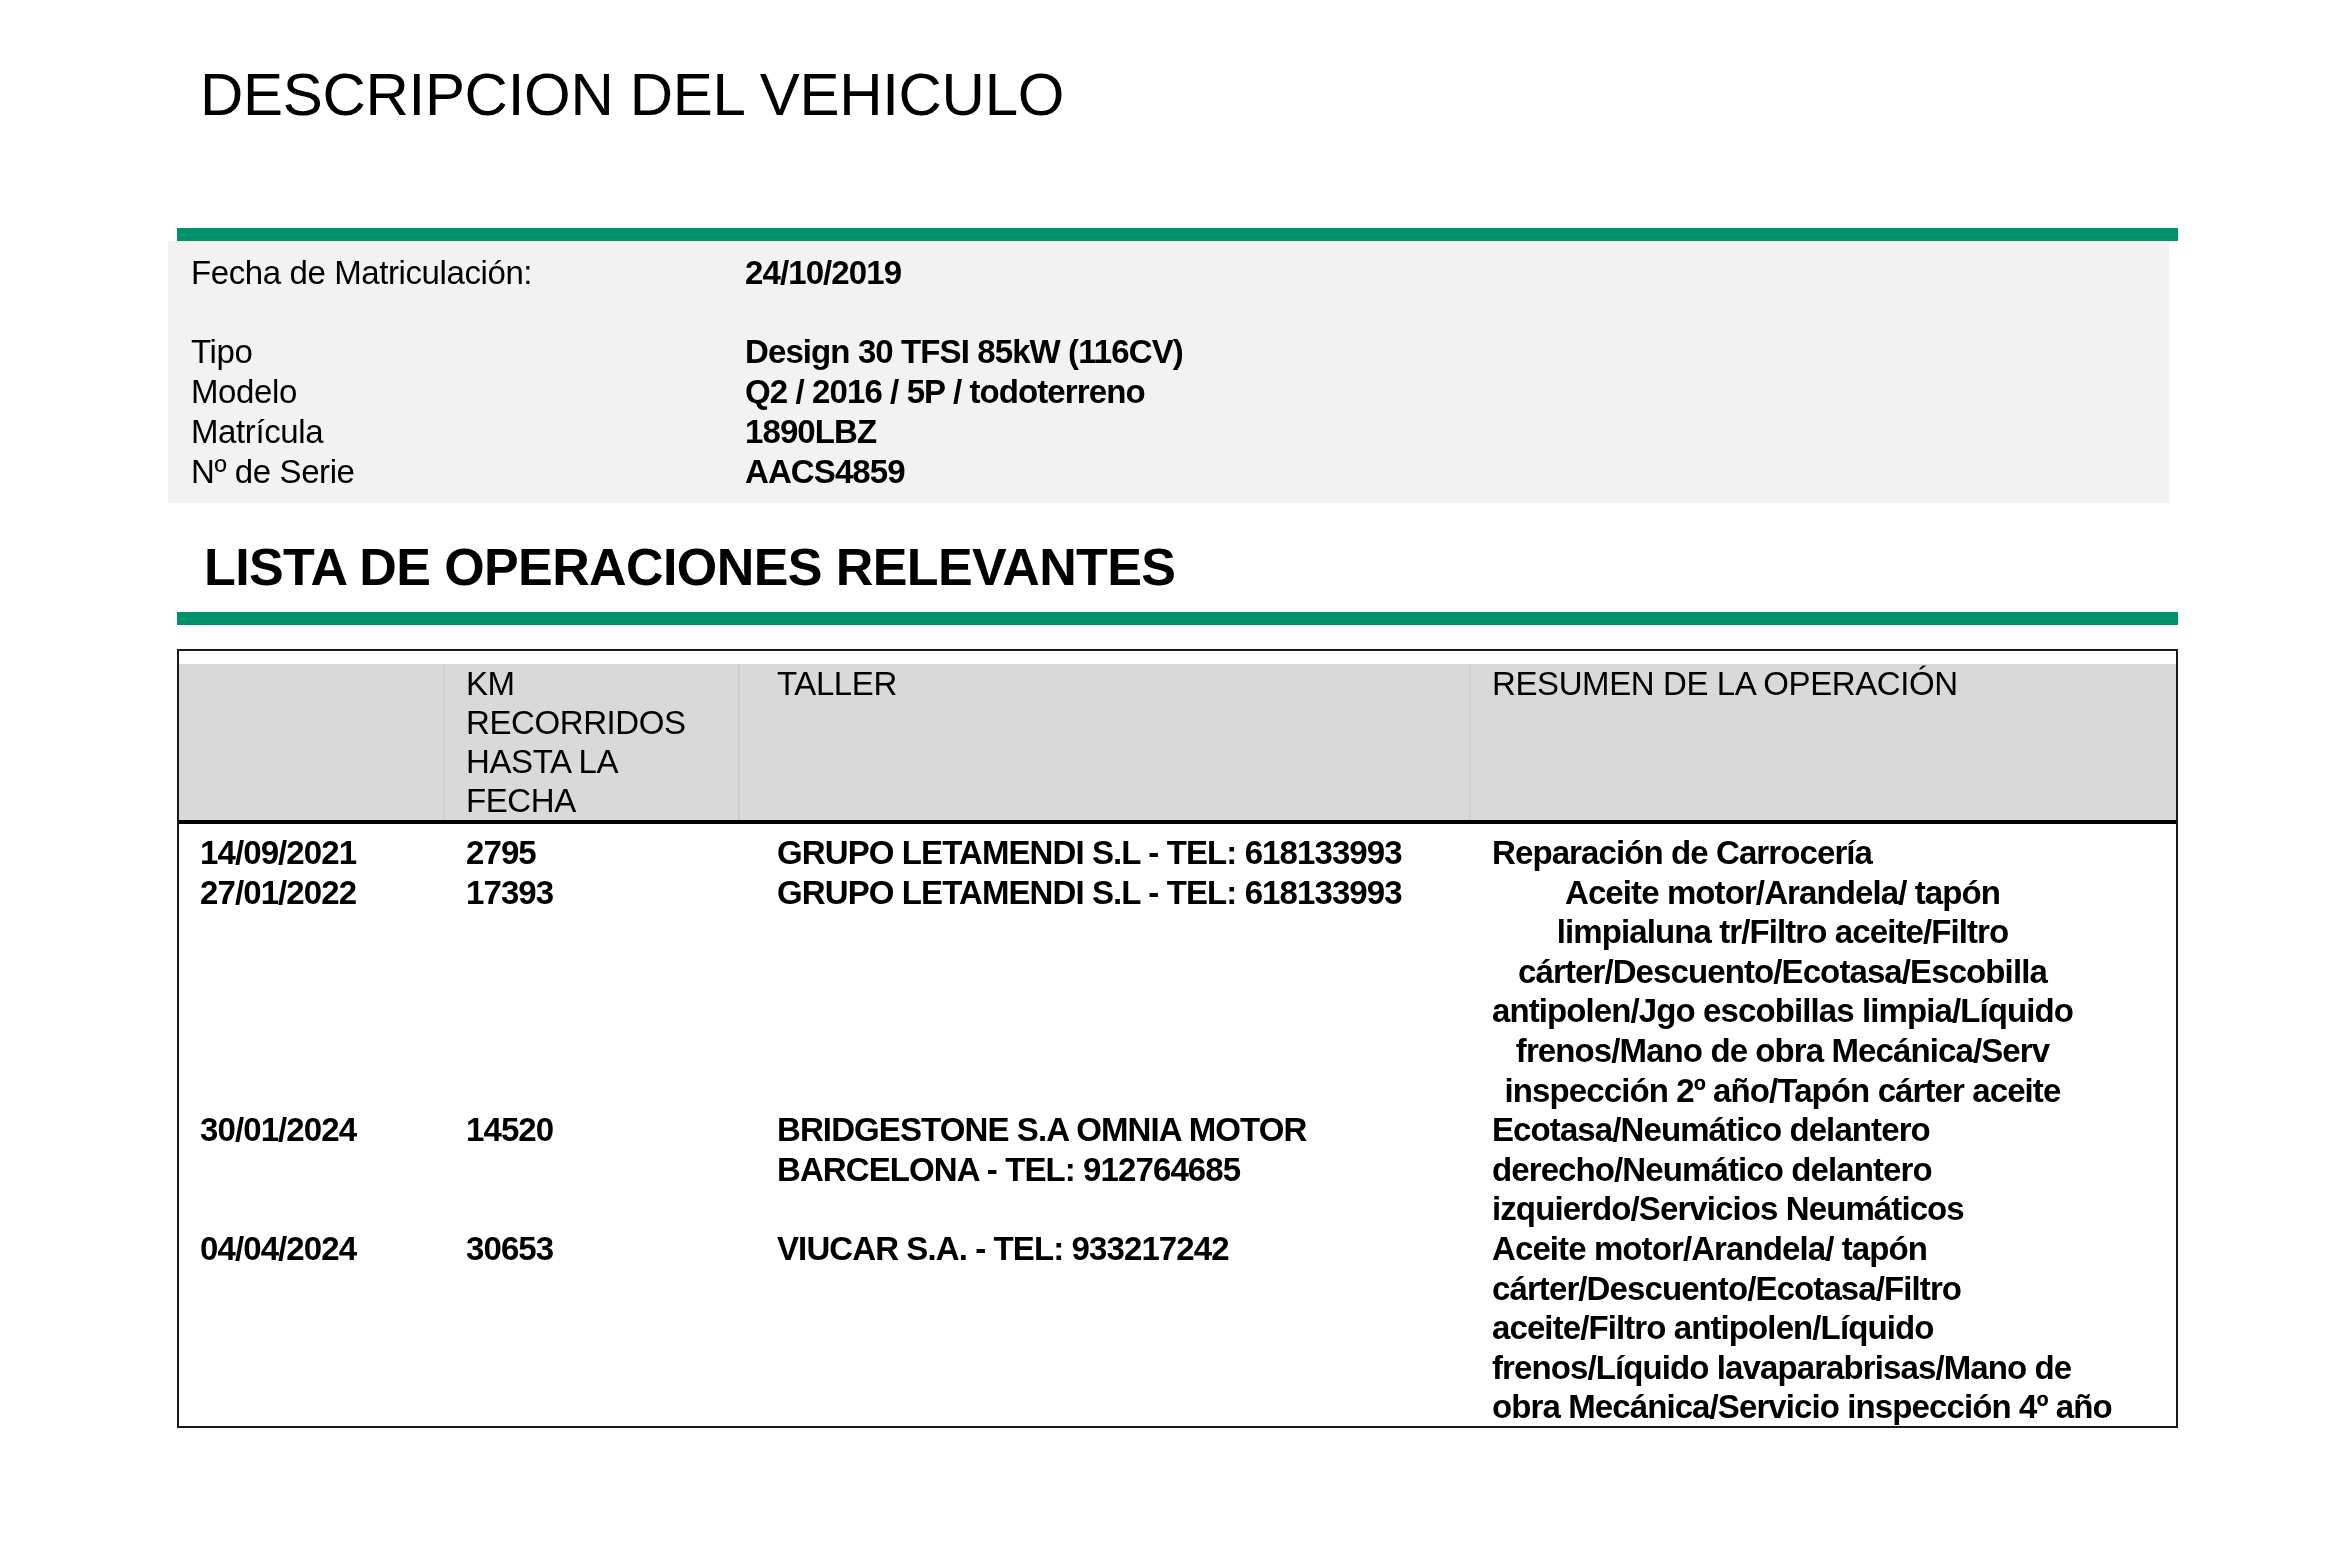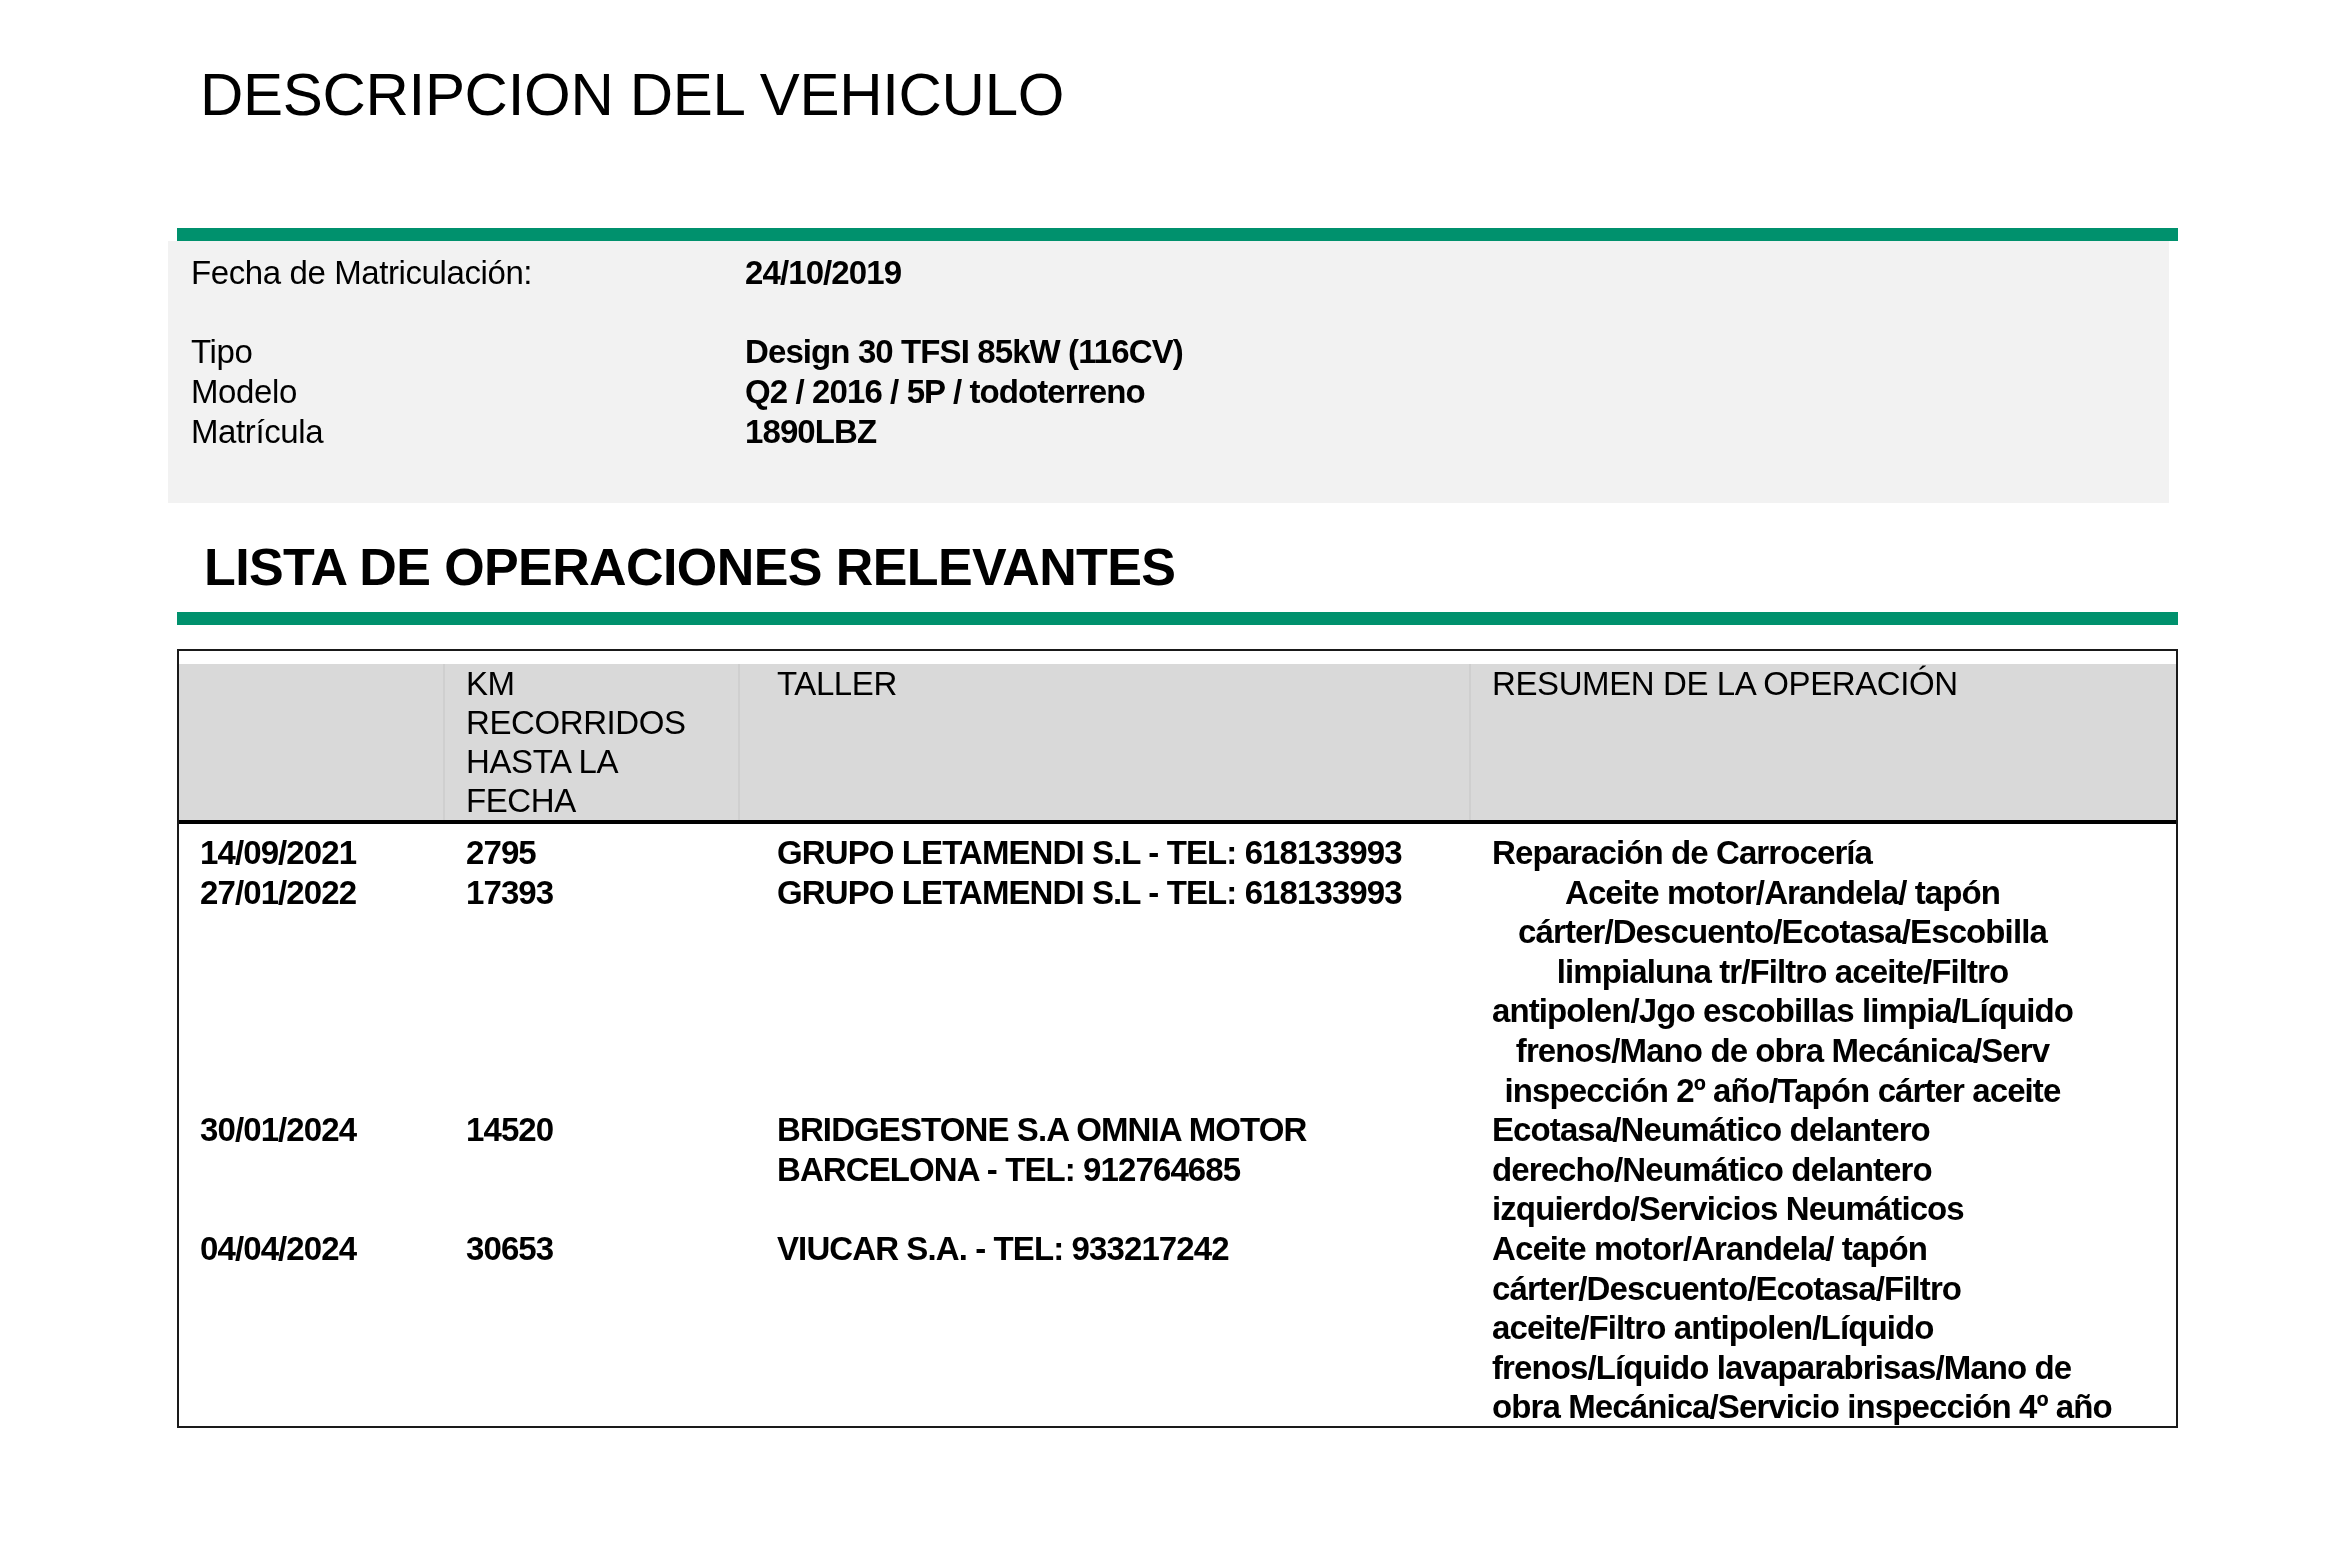--- a/index.html
+++ b/index.html
@@ -150,20 +150,24 @@
     <span class="info-value">Design 30 TFSI 85kW (116CV)</span>
   </div>
   <div class="info-row" style="top:131px;">
     <span class="info-label">Modelo</span>
     <span class="info-value">Q2 / 2016 / 5P / todoterreno</span>
   </div>
   <div class="info-row" style="top:171px;">
     <span class="info-label">Matrícula</span>
     <span class="info-value">1890LBZ</span>
   </div>
+  <div class="info-row" style="top:211px;">
+    <span class="info-label">Nº de Serie</span>
+    <span class="info-value">AACS4859</span>
+  </div>
 </div>
 
 <h2 class="section-heading">LISTA DE OPERACIONES RELEVANTES</h2>
 
 <div class="green-bar" style="top:612px;"></div>
 
 <div class="ops-table">
   <div class="ops-header">
     <div class="hdr-sep" style="left:264px;"></div>
     <div class="hdr-sep" style="left:559px;"></div>
@@ -197,22 +201,22 @@
     </div>
 
     <div class="ops-row" style="height:237.6px;text-align:center;">
       <div class="cell col-date">27/01/2022</div>
       <div class="cell col-km">17393</div>
       <div class="cell col-taller">
         <span class="cell-line">GRUPO LETAMENDI S.L - TEL: 618133993</span>
       </div>
       <div class="cell col-summary">
         <span class="cell-line">Aceite motor/Arandela/ tapón</span>
+        <span class="cell-line">limpialuna tr/Filtro aceite/Filtro</span>
         <span class="cell-line">cárter/Descuento/Ecotasa/Escobilla</span>
-        <span class="cell-line">limpialuna tr/Filtro aceite/Filtro</span>
         <span class="cell-line">antipolen/Jgo escobillas limpia/Líquido</span>
         <span class="cell-line">frenos/Mano de obra Mecánica/Serv</span>
         <span class="cell-line">inspección 2º año/Tapón cárter aceite</span>
       </div>
     </div>
 
     <div class="ops-row" style="height:118.8px;">
       <div class="cell col-date">30/01/2024</div>
       <div class="cell col-km">14520</div>
       <div class="cell col-taller">

